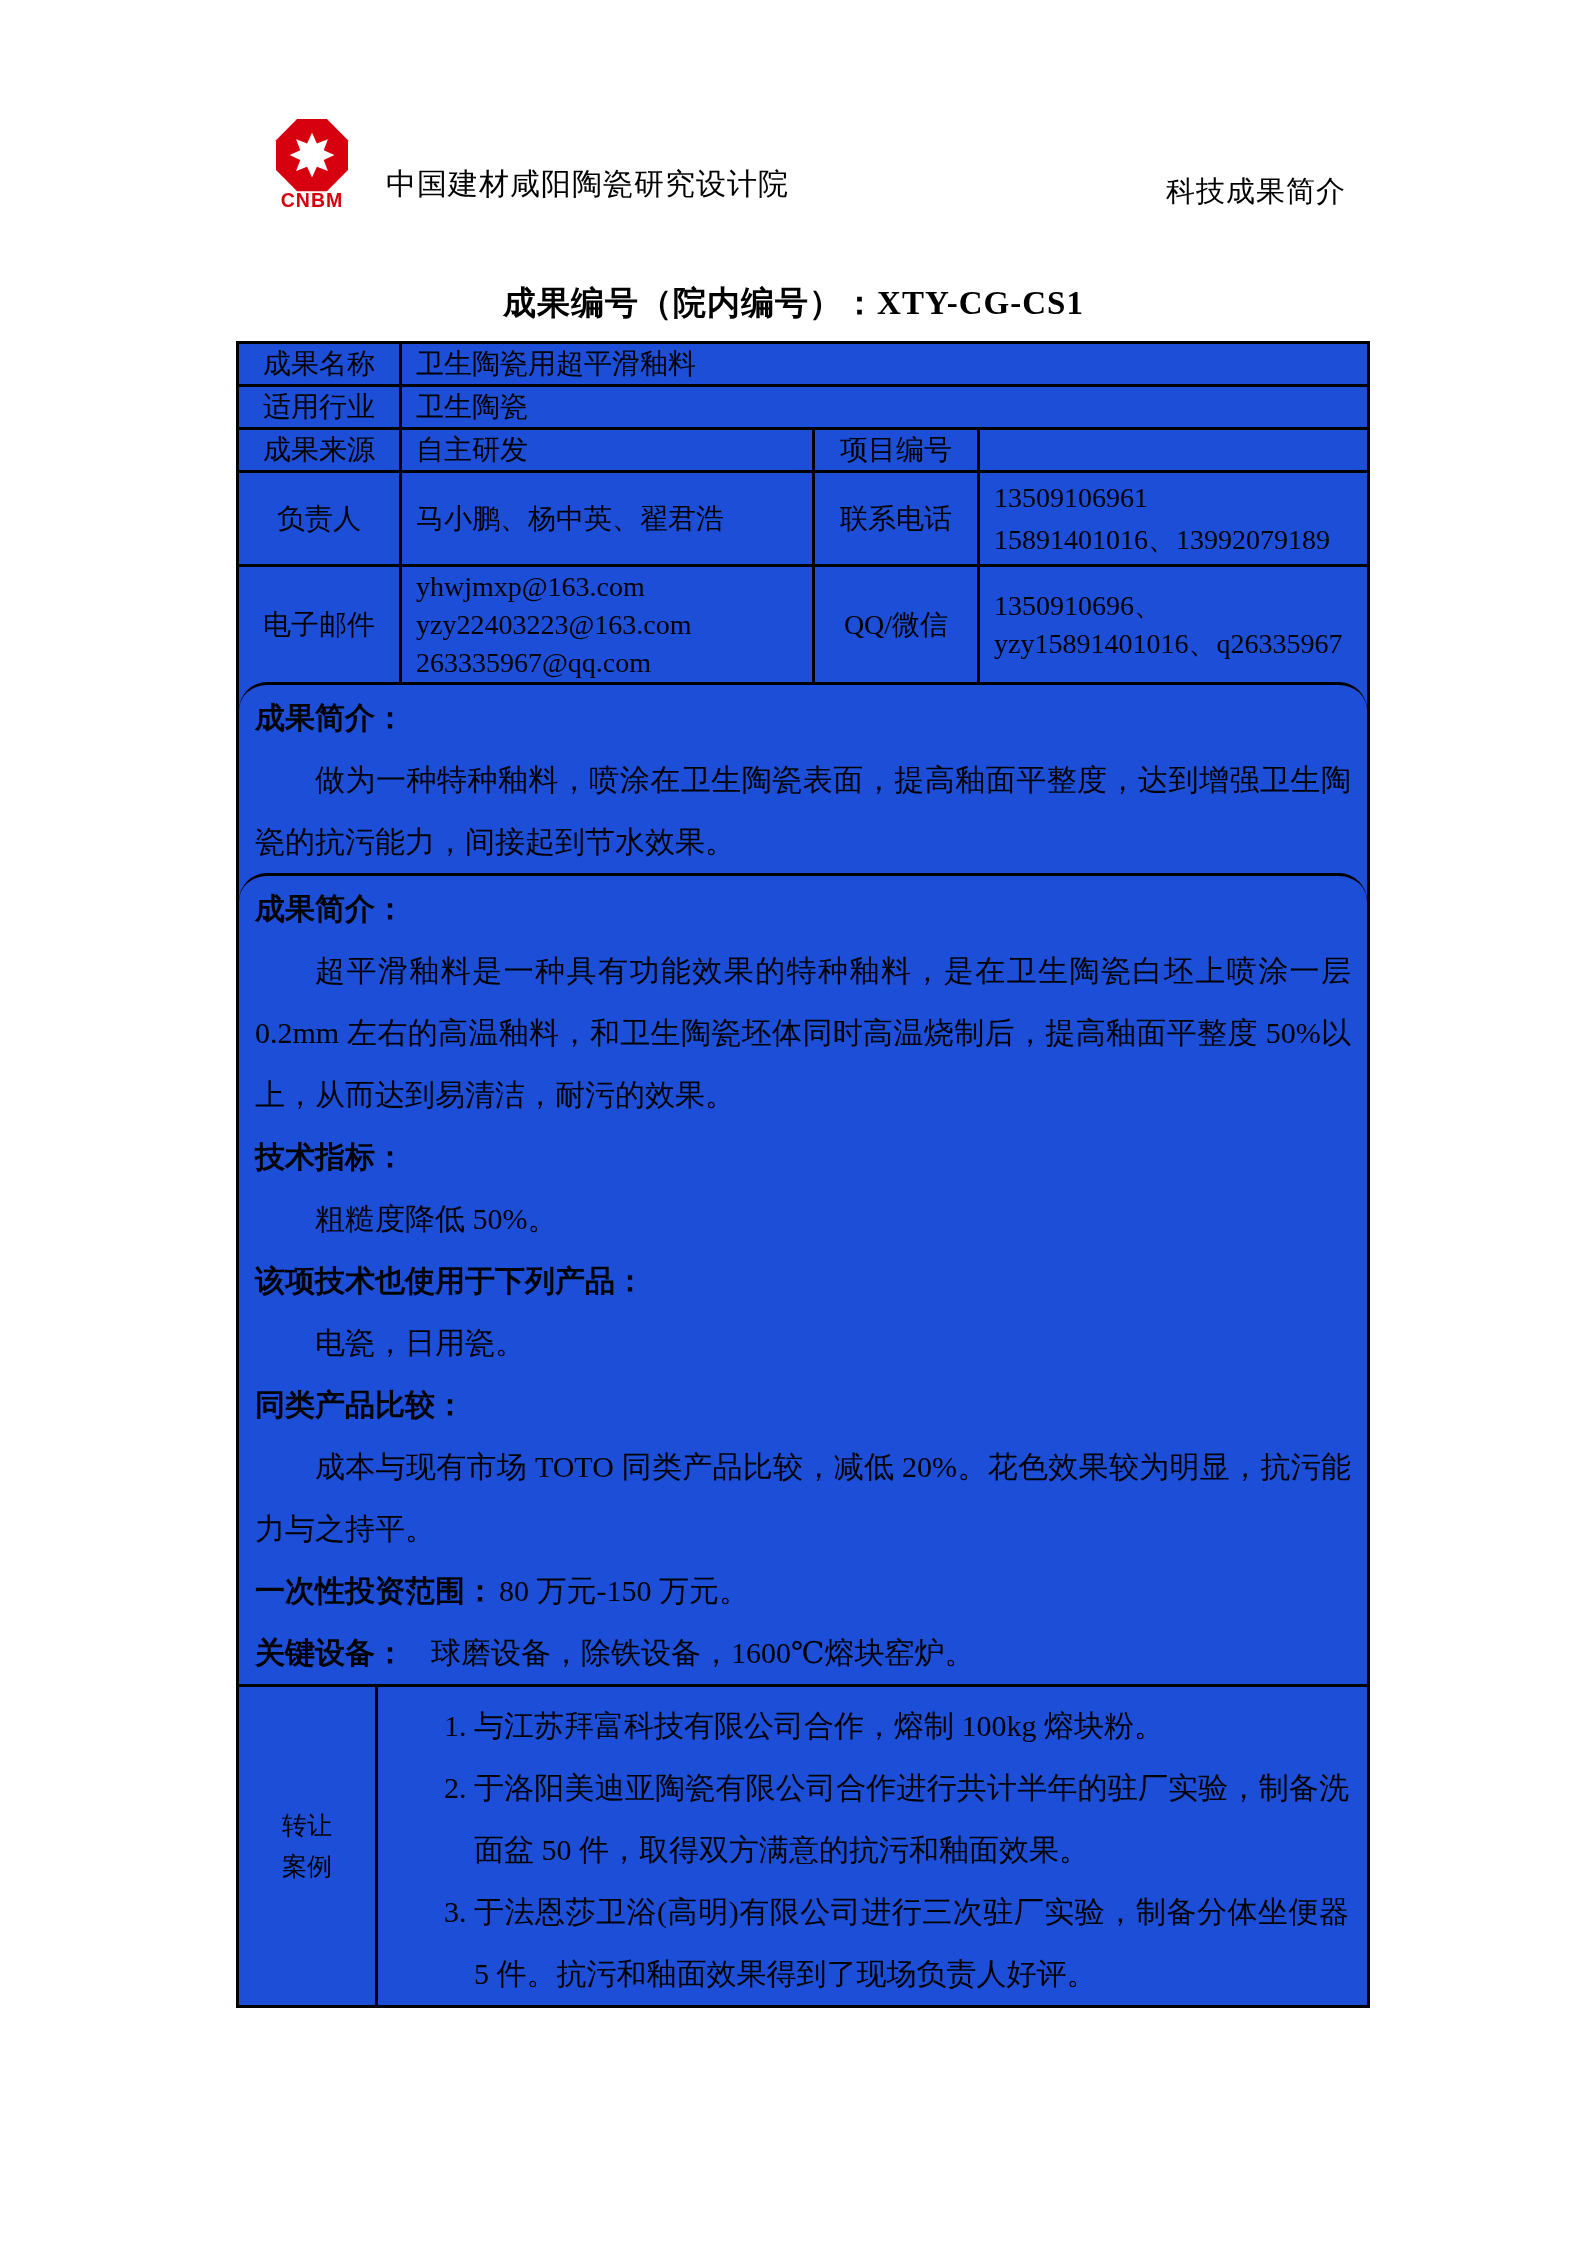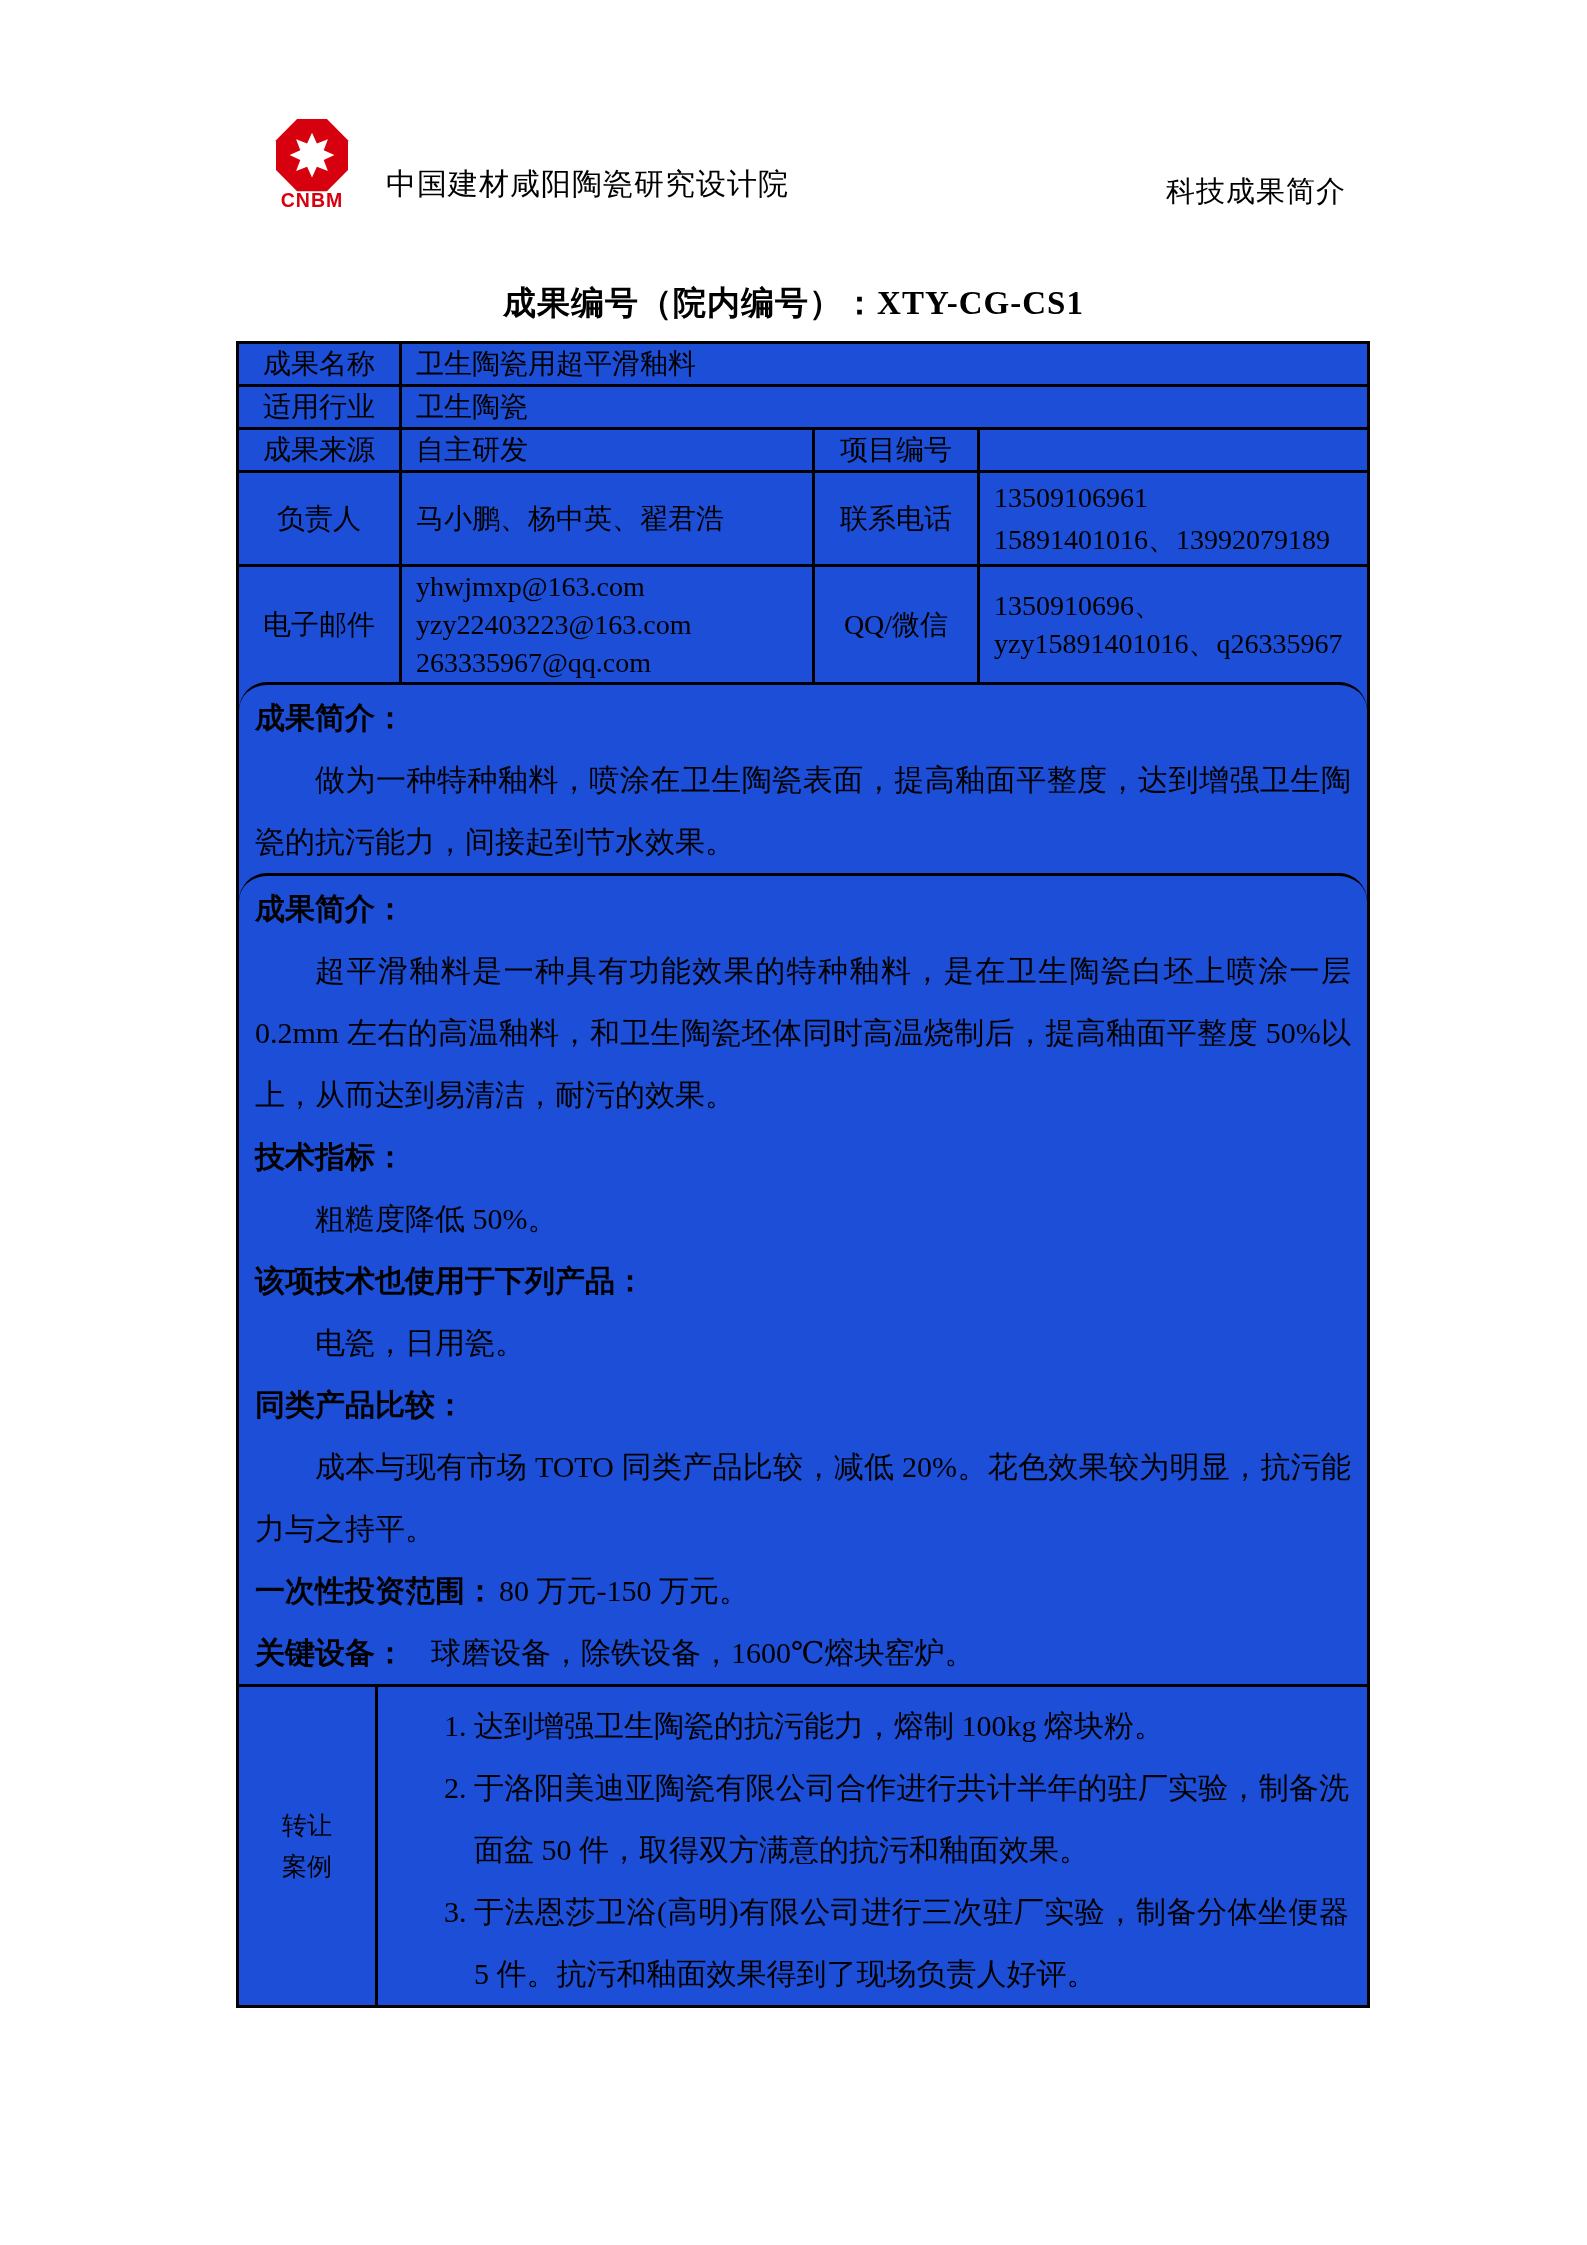--- a/index.html
+++ b/index.html
@@ -140,21 +140,21 @@
       </div>
     </div>
 
     <div class="row cols2b">
       <div class="cell lab transfer-label">
         <span>转让</span>
         <span>案例</span>
       </div>
       <div class="cell transfer-cases">
         <ol>
-          <li>达到增强卫生陶瓷的抗污能力，熔制 100kg 熔块粉。</li>
+          <li>与江苏拜富科技有限公司合作，熔制 100kg 熔块粉。</li>
           <li>于洛阳美迪亚陶瓷有限公司合作进行共计半年的驻厂实验，制备洗面盆 50 件，取得双方满意的抗污和釉面效果。</li>
           <li>于法恩莎卫浴(高明)有限公司进行三次驻厂实验，制备分体坐便器 5 件。抗污和釉面效果得到了现场负责人好评。</li>
         </ol>
       </div>
     </div>
 
   </div>
 </div>
 
 </body></html>

